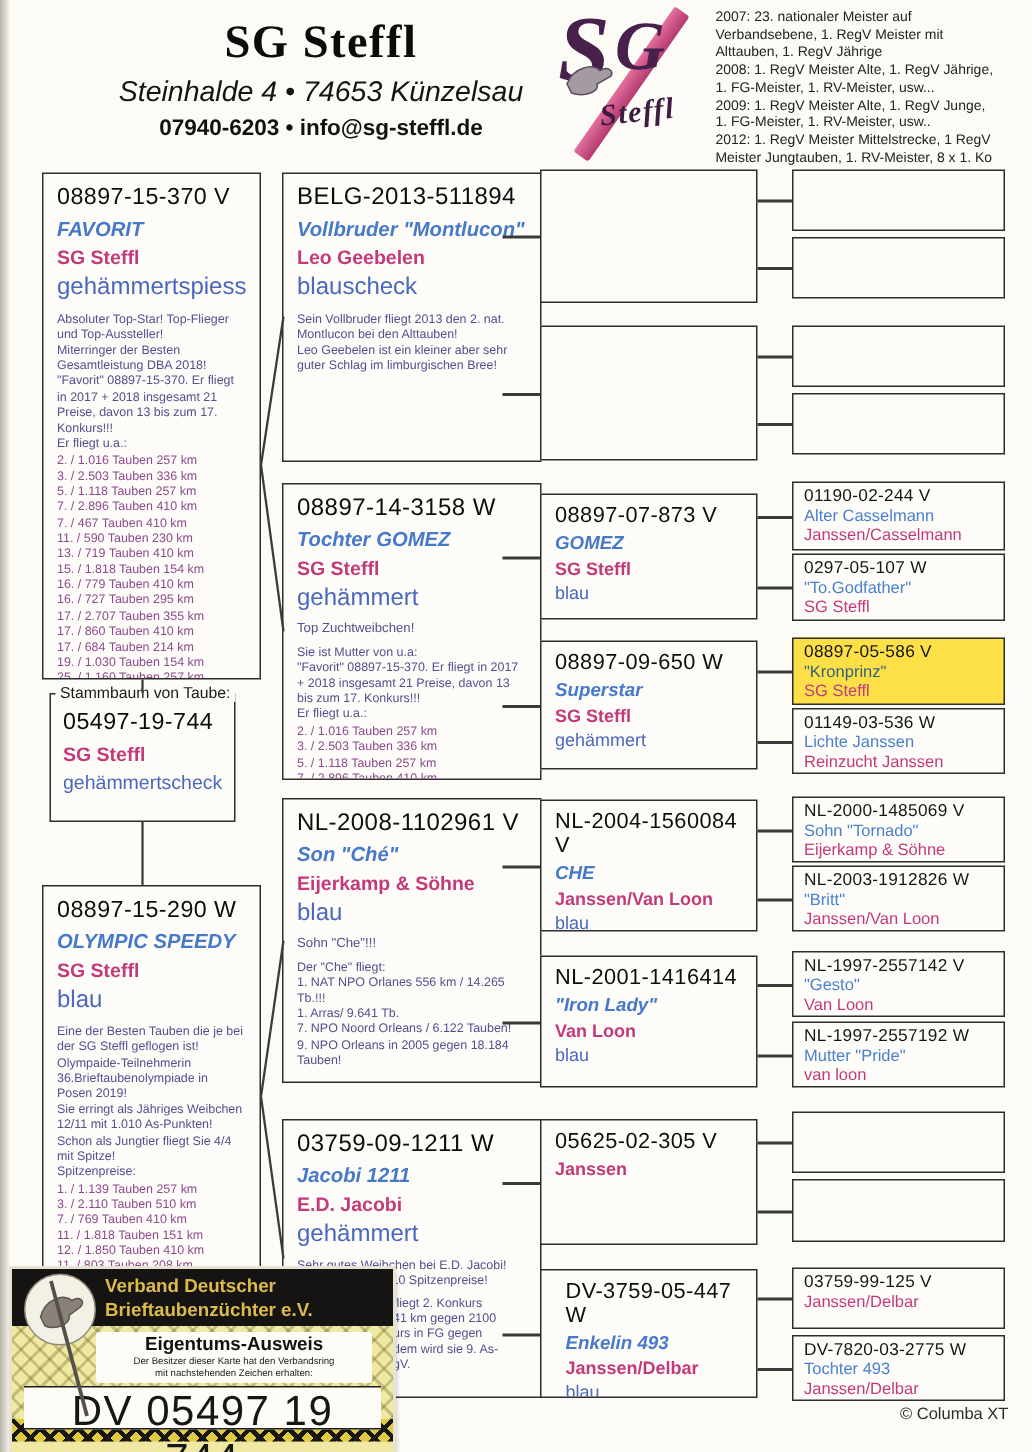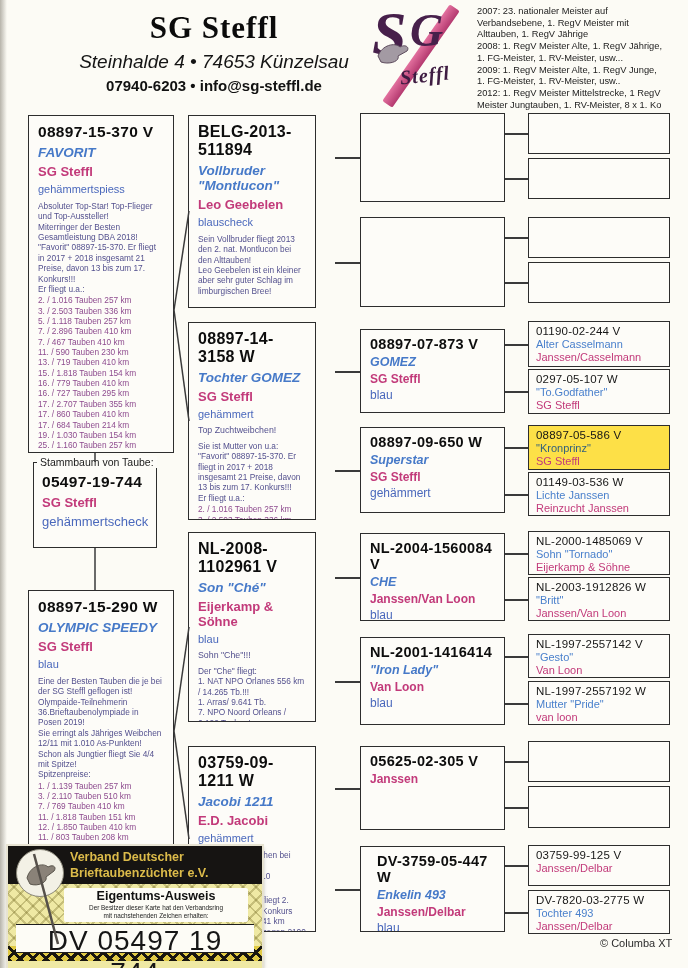--- a/index.html
+++ b/index.html
@@ -23,30 +23,30 @@
         font-weight:bold;font-size:62px;color:#47204b;line-height:1;}
   .logo .mono-g{position:absolute;left:44px;top:0px;font-family:"Liberation Serif",serif;font-style:italic;
         font-weight:bold;font-size:46px;color:#47204b;line-height:1;}
   .logo .script{position:absolute;left:34px;top:56px;font-family:"Liberation Serif",serif;font-style:italic;
         font-weight:bold;font-size:20px;color:#3e1c42;letter-spacing:1px;transform:rotate(-6deg);}
   .logo svg{position:absolute;left:6px;top:28px;}
 
   
   .box{position:absolute;border:1.6px solid #2d2d2d;background:#fdfcf8;box-sizing:border-box;overflow:hidden;}
   .col1{left:28px;width:146px;padding:7px 9px;}
-  .col2{left:188px;width:128px;padding:7px 9px;}
+  .col2{left:188px;width:173px;padding:7px 9px;}
   .g3{left:360px;width:145px;padding:6px 9px;}
   .g4{left:528px;width:142px;padding:3px 7px;}
   .hl{background:#fde047;}
 
-  .ring{font-weight:bold;font-size:15.5px;color:#0d0d0d;letter-spacing:.3px;}
+  .ring{font-weight:normal;font-size:15.5px;color:#0d0d0d;letter-spacing:.3px;}
   .col2 .ring{font-size:16px;}
   .pname{font-style:italic;font-weight:bold;font-size:13.5px;color:#4679c8;margin-top:4px;}
   .owner{font-weight:bold;font-size:13px;color:#c23a7a;margin-top:4px;}
-  .pcolor{font-size:11px;color:#4a68bc;margin-top:4px;}
+  .pcolor{font-size:16px;color:#4a68bc;margin-top:4px;}
   .note{font-size:8.8px;color:#53508e;margin-top:5px;}
   .desc{font-size:8.3px;color:#53508e;margin-top:6px;line-height:1.25;}
   .races{font-size:8.3px;color:#8d4a8e;line-height:1.25;margin-top:1px;}
   .desc2{font-size:8.3px;color:#53508e;line-height:1.25;margin-top:4px;margin-left:64px;}
   .pre{white-space:pre-line;}
 
   .g3 .ring{font-size:14.5px;}
   .g3 .pname{font-size:12.5px;margin-top:3px;}
   .g3 .owner{font-size:12px;margin-top:3px;}
   .g3 .pcolor{font-size:12px;margin-top:2px;}

